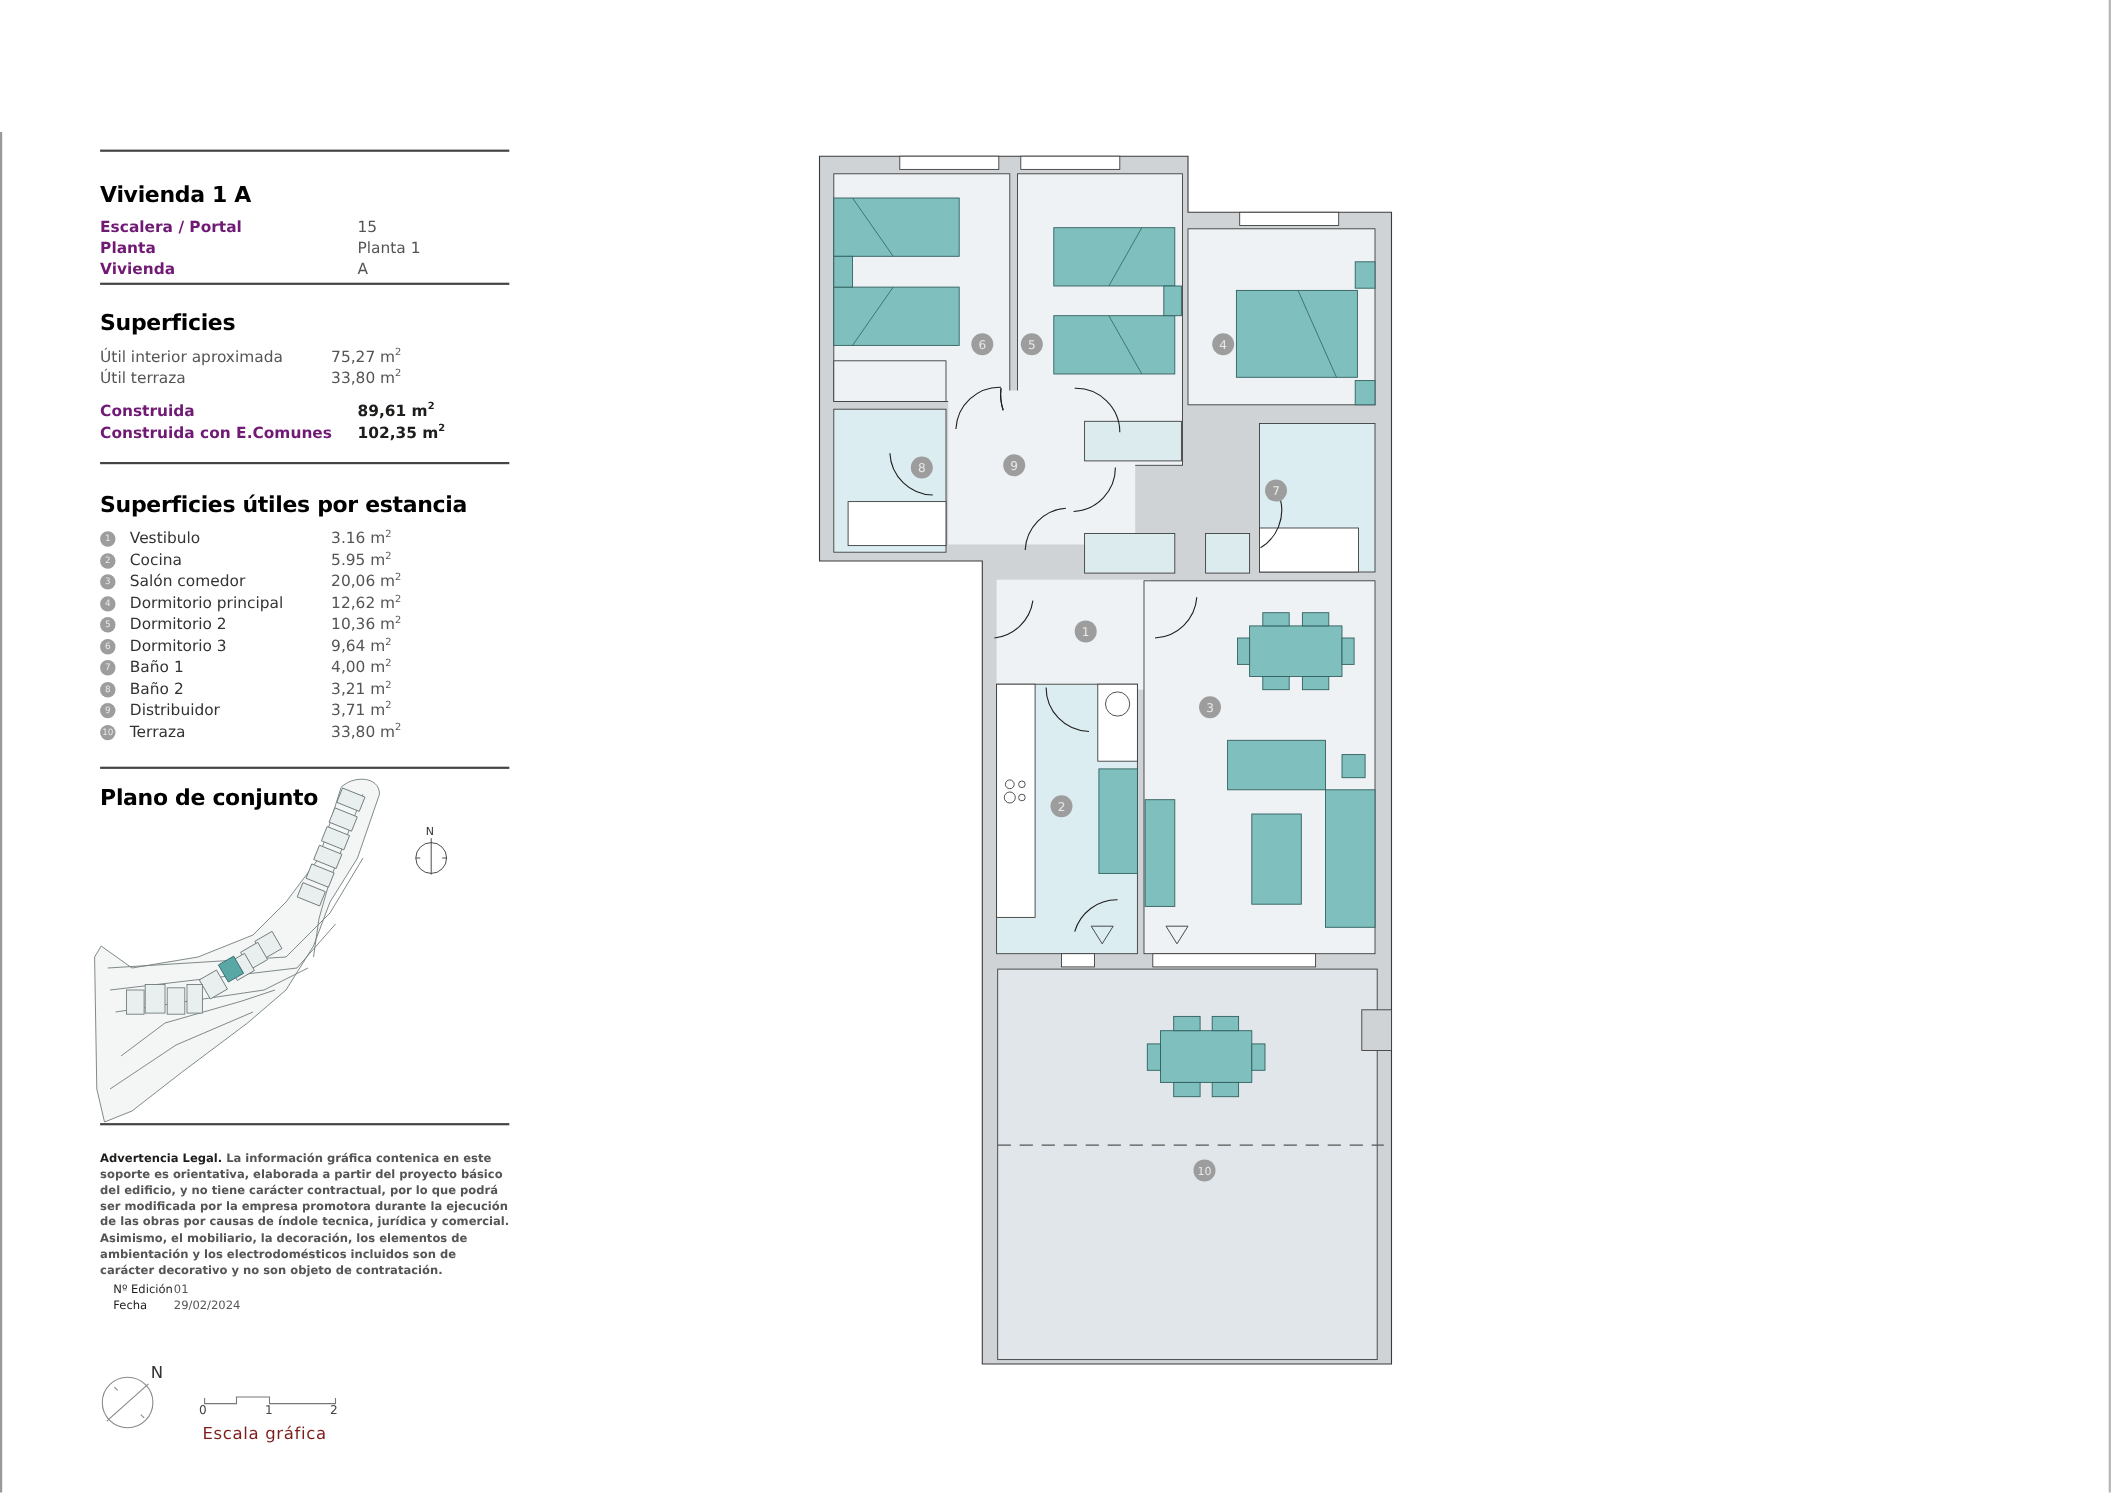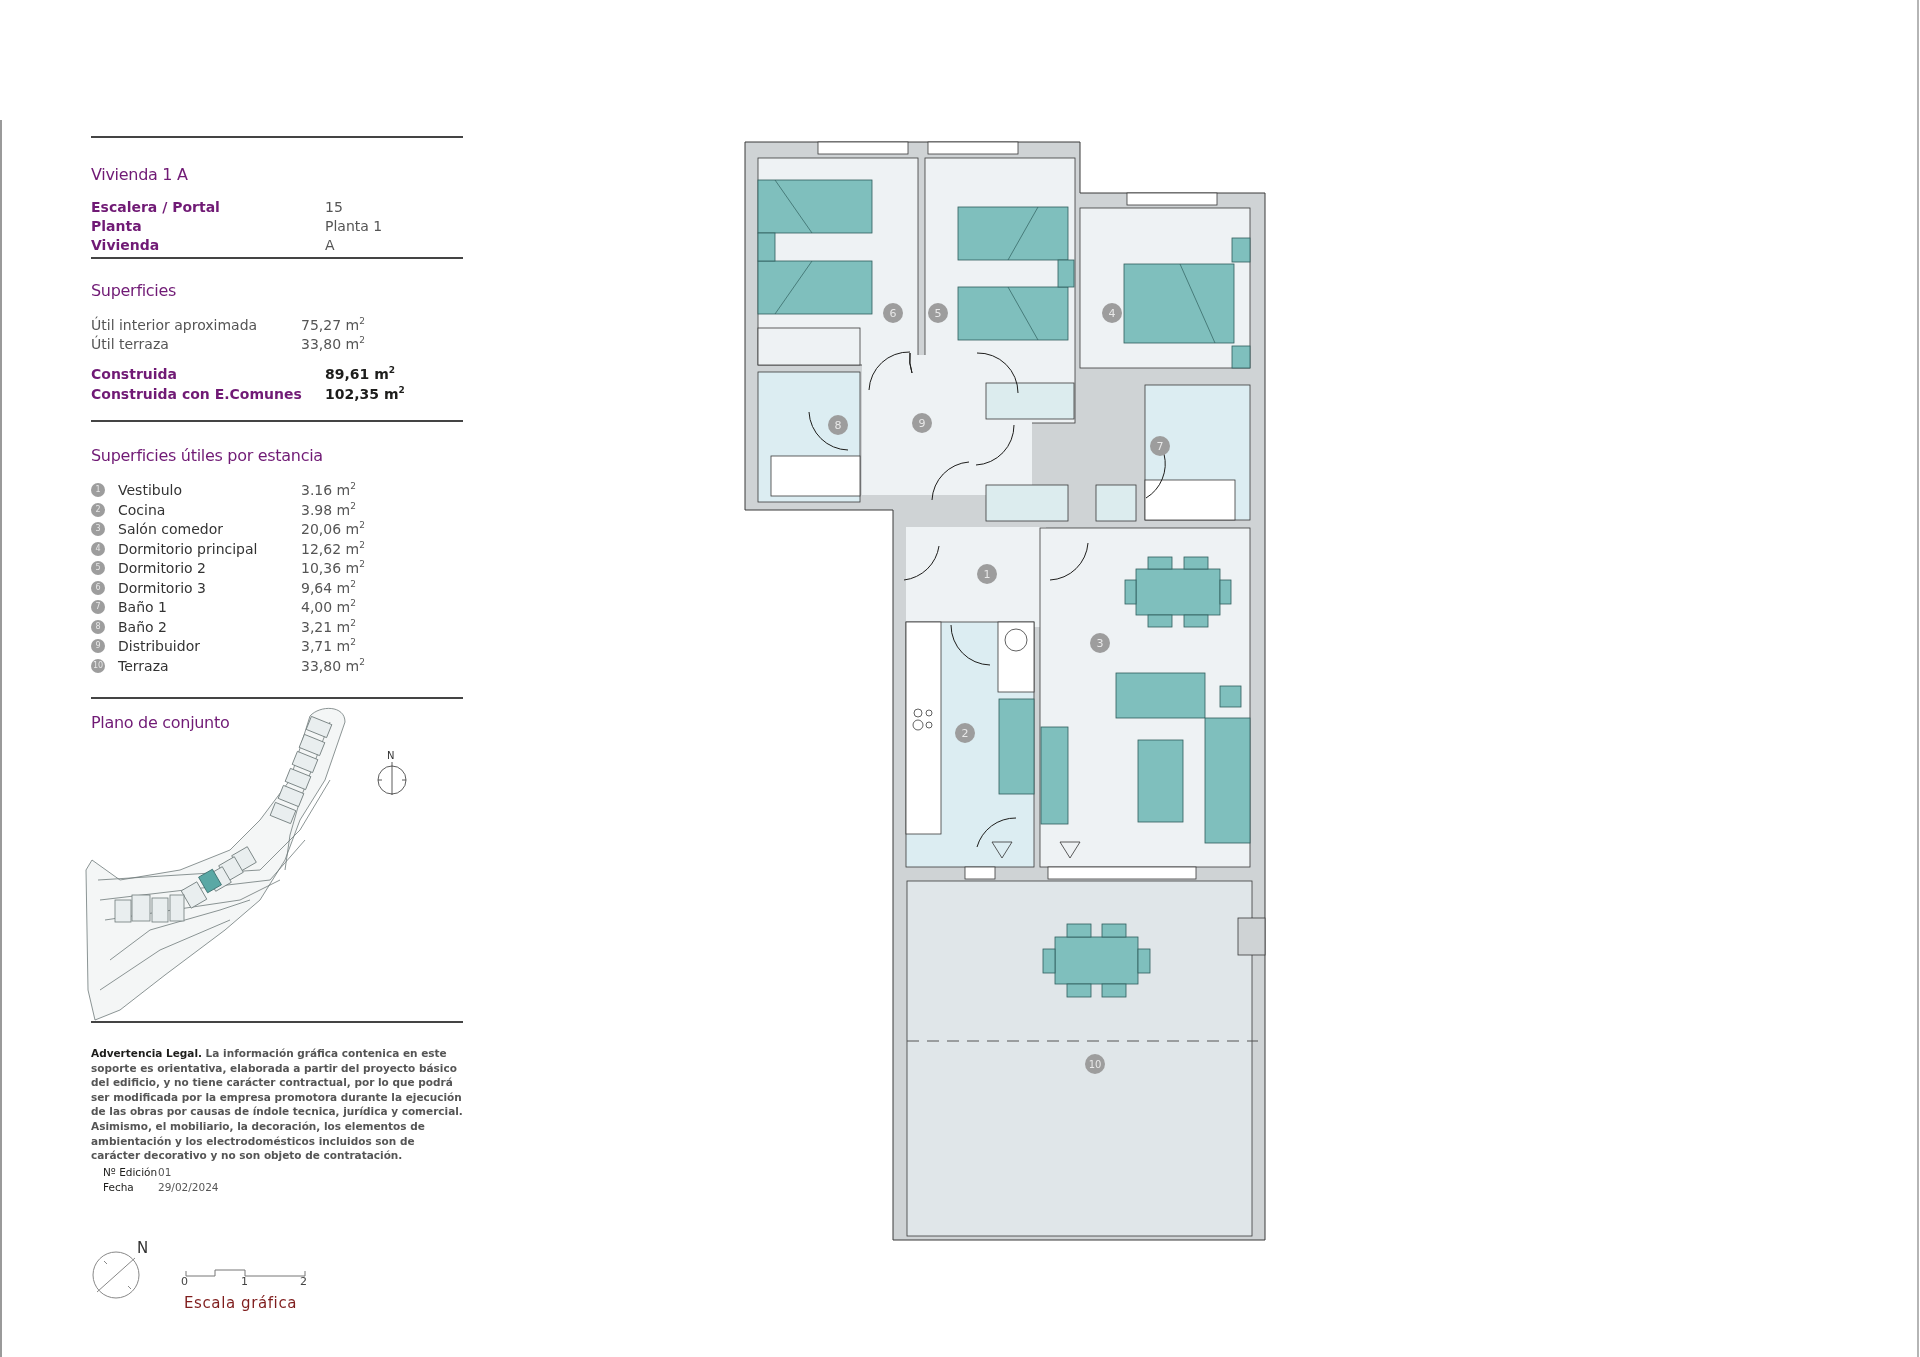--- a/index.html
+++ b/index.html
@@ -1,21 +1,21 @@
 <!DOCTYPE html>
 <html><head>
 <meta charset="utf-8">
 <style>
   html,body{margin:0;padding:0;background:#fff;}
   body{width:1920px;height:1357px;position:relative;overflow:hidden;font-family:"DejaVu Sans","Liberation Sans",sans-serif;color:#1d1d1b;}
   .edge-left{position:absolute;left:0;top:120px;width:2px;height:1237px;background:#9a9a9a;}
   .edge-right{position:absolute;right:1px;top:0;width:2px;height:1357px;background:#b5b5b5;}
   .panel{position:absolute;left:91px;top:0;width:372px;}
   .rule{position:absolute;left:0;width:372px;height:1.5px;background:#444;}
-  .h1{position:absolute;left:0;font-size:16px;font-weight:normal;color:#701a75;letter-spacing:-0.3px;white-space:nowrap;}
+  .h1{position:absolute;left:0;font-size:20px;font-weight:bold;color:#000000;letter-spacing:-0.3px;white-space:nowrap;}
   .row{position:absolute;left:0;width:372px;font-size:14px;line-height:16px;white-space:nowrap;}
   .row .k{position:absolute;left:0;}
   .row .v{position:absolute;left:210px;color:#555;}
   .row.b .k{font-weight:bold;color:#701a75;}
   .row.b .v{font-weight:bold;color:#1d1d1b;margin-left:24px;}
   .row.l .k{color:#555;}
   sup{font-size:9px;line-height:0;vertical-align:6px;}
   .room-row{position:absolute;left:0;width:372px;font-size:14px;line-height:16px;white-space:nowrap;color:#333;}
   .room-row .badge{position:absolute;left:0;top:1px;width:14px;height:14px;border-radius:50%;background:#9d9d9d;color:#e8e8e8;font-size:8px;line-height:14px;text-align:center;}
   .room-row .k{position:absolute;left:27px;}
@@ -76,21 +76,21 @@
   <div class="h1" style="top:446px">Superficies útiles por estancia</div>
   <div id="rooms-list">
     <div class="room-row" style="top:482px">
         <span class="badge">1</span>
         <span class="k">Vestibulo</span>
         <span class="v"><span>3.16 m</span><sup>2</sup></span>
       </div>
     <div class="room-row" style="top:501.5px">
         <span class="badge">2</span>
         <span class="k">Cocina</span>
-        <span class="v"><span>3.98 m</span><sup>2</sup></span>
+        <span class="v"><span>5.95 m</span><sup>2</sup></span>
       </div>
     <div class="room-row" style="top:521px">
         <span class="badge">3</span>
         <span class="k">Salón comedor</span>
         <span class="v"><span>20,06 m</span><sup>2</sup></span>
       </div>
     <div class="room-row" style="top:540.5px">
         <span class="badge">4</span>
         <span class="k">Dormitorio principal</span>
         <span class="v"><span>12,62 m</span><sup>2</sup></span>

